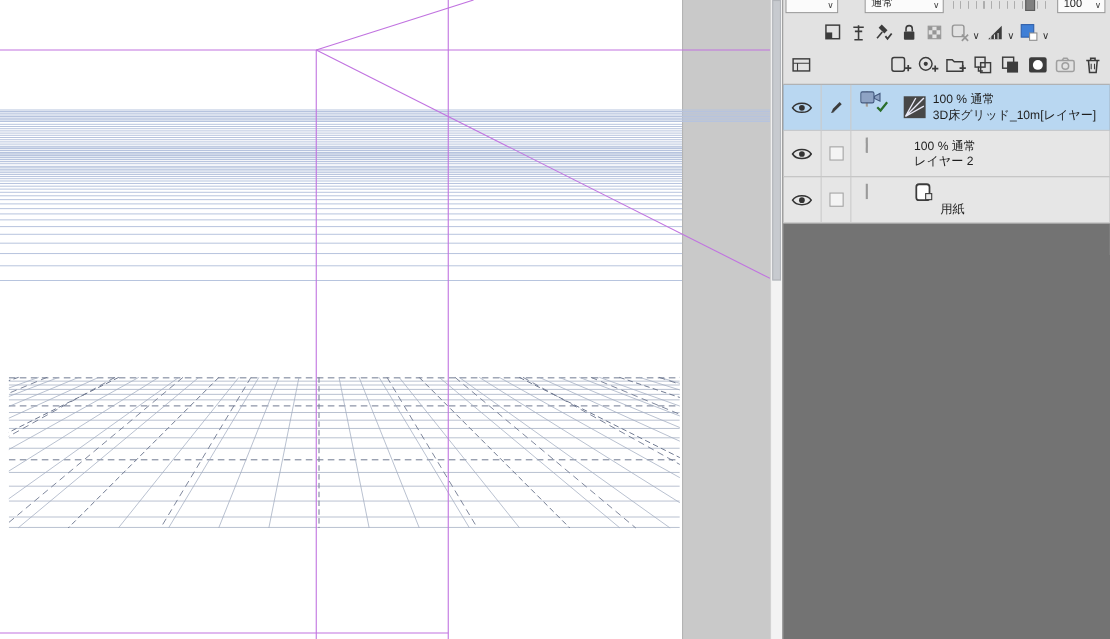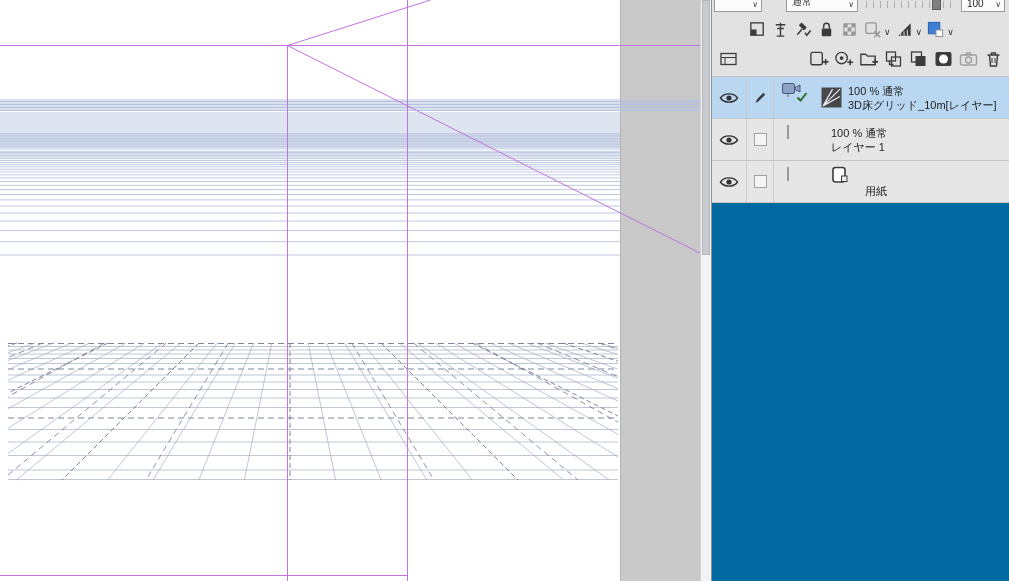--- a/index.html
+++ b/index.html
@@ -32,21 +32,21 @@
   .propsbar{height:26px;flex:none;display:flex;align-items:center;gap:4px;padding:3px 6px 0 36px;}
   .pic{width:19px;height:19px;flex:none;display:flex;align-items:center;justify-content:center;}
   .pic svg{width:19px;height:19px;display:block;}
   .dd{font-size:9px;color:#333;margin:6px 0 0 -2px;flex:none;}
   
   .cmdbar{height:30px;flex:none;display:flex;align-items:center;gap:3px;padding:2px 5px;border-bottom:1px solid #c2c2c2;}
   .cic{width:22px;height:22px;flex:none;display:flex;align-items:center;justify-content:center;}
   .cic svg{width:21px;height:20px;display:block;}
   .panelopt{margin-right:auto;}
   
-  .layerlist{flex:1;background:#0369a1;overflow:hidden;font-size:11px;}
+  .layerlist{flex:1;background:#737373;overflow:hidden;font-size:11px;}
   .lrow{height:42px;box-sizing:border-box;border-bottom:1px solid #c6c6c6;background:#e6e6e6;display:flex;align-items:center;}
   .lrow.sel{background:#b9d7f1;}
   .c-eye{width:34px;height:100%;flex:none;display:flex;align-items:center;justify-content:center;border-right:1px solid #cbcbcb;}
   .c-chk{width:26px;height:100%;flex:none;display:flex;align-items:center;justify-content:center;border-right:1px solid #cbcbcb;}
   .chkbox{width:13px;height:13px;background:#f4f4f4;border:1px solid #a2a2a2;box-sizing:border-box;}
   .thumbwrap{width:28px;height:28px;margin:0 4px 0 13px;position:relative;flex:none;}
   .thumb{width:28px;height:28px;box-sizing:border-box;border:1px solid #9a9a9a;background:#fff;}
   .thumb.checker{
     background-color:#fff;
     background-image:
@@ -55,21 +55,21 @@
     background-size:8px 8px;background-position:0 0,4px 4px;}
   .badge3d{position:absolute;left:-5px;top:-3px;width:19px;height:15px;}
   .bcheck{position:absolute;left:9px;top:7px;width:12px;height:12px;}
   .rulerbadge{width:21px;height:21px;flex:none;margin:0 6px 0 2px;}
   .rulerbadge svg{width:21px;height:21px;display:block;}
   .meta{display:flex;flex-direction:column;justify-content:center;line-height:14px;min-width:0;}
   .meta .op{white-space:nowrap;}
   .meta .nm{white-space:nowrap;}
   .paperline{height:18px;display:flex;align-items:flex-start;}
   .paperbadge{width:18px;height:18px;display:block;}
-  .papername{margin-left:34px;line-height:14px;}
+  .papername{margin-left:24px;line-height:14px;}
   .emptyarea{height:100%;}
 </style>
 </head>
 <body>
 
 <div class="canvas-area">
   <svg id="canvas-svg" width="700" height="581" viewBox="0 0 700 581">
       <rect x="0" y="0" width="620" height="581" fill="#ffffff"></rect>
       <rect x="620" y="0" width="80" height="581" fill="#c9c9c9"></rect>
       <line x1="620.5" y1="0" x2="620.5" y2="581" stroke="#b3b3b3" stroke-width="1"></line>
@@ -397,21 +397,21 @@
           </svg>
       </span>
       <span class="c-chk">
         <span class="chkbox"></span>
       </span>
       <span class="thumbwrap">
         <span class="thumb checker"></span>
       </span>
       <span class="meta" style="margin-left:12px;">
         <span class="op">100 % 通常</span>
-        <span class="nm">レイヤー 1</span>
+        <span class="nm">レイヤー 2</span>
       </span>
     </div>
 
     <div class="lrow">
       <span class="c-eye">
         <svg width="20" height="14" viewBox="0 0 20 14">
             <path d="M1.5 7 C5 1.5 15 1.5 18.5 7 C15 12.5 5 12.5 1.5 7 Z" fill="none" stroke="#333" stroke-width="1.4"></path>
             <circle cx="10" cy="7" r="2.6" fill="#333"></circle>
           </svg>
       </span>

